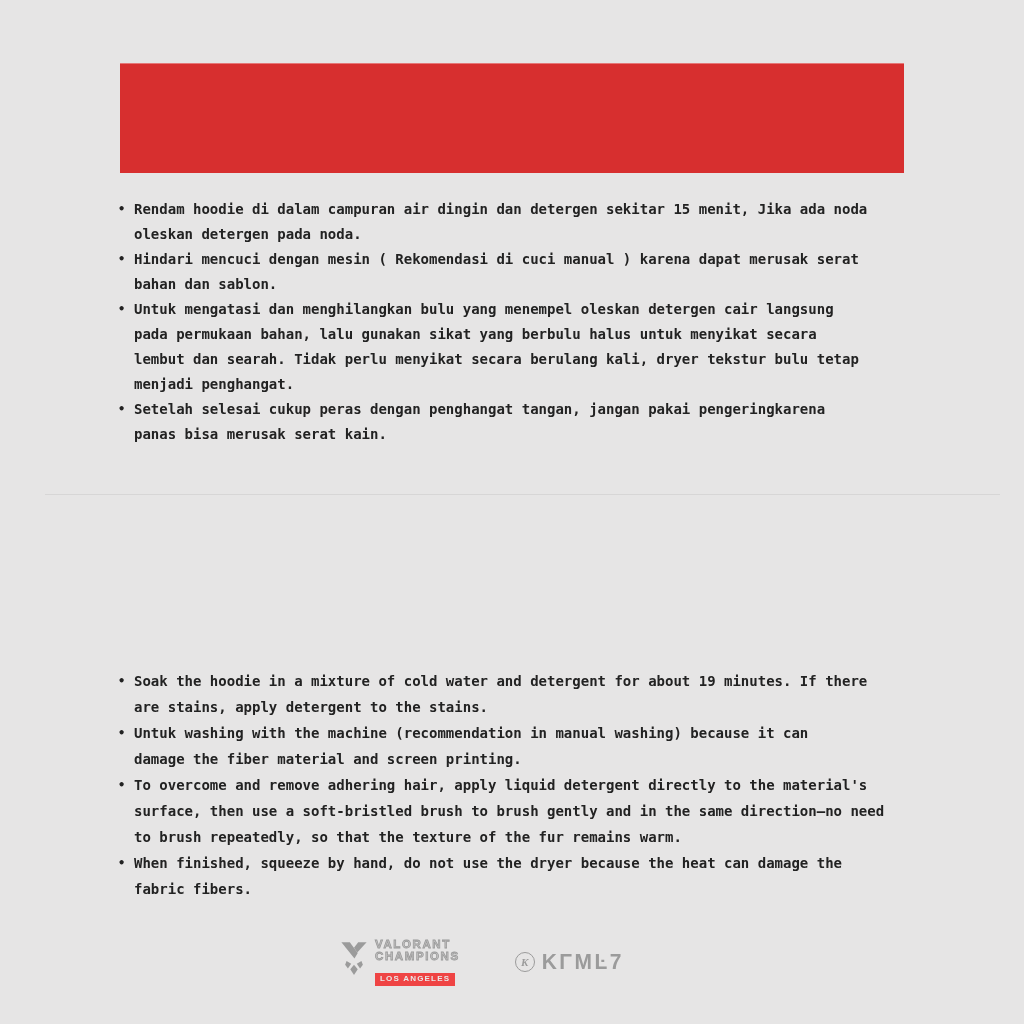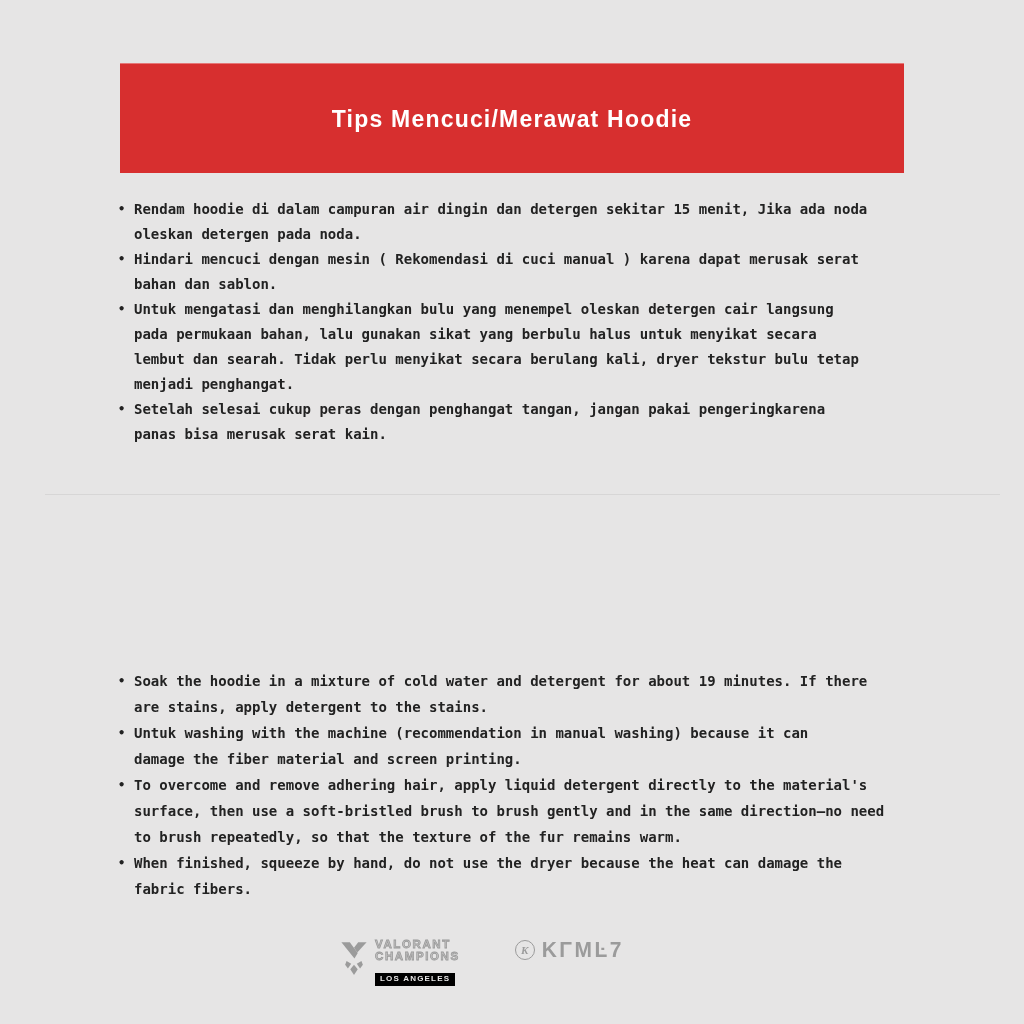--- a/index.html
+++ b/index.html
@@ -72,21 +72,21 @@
     border-top: 1px solid #d7d6d6;
     margin: 0;
   }
   .logos {
     position: absolute;
     top: 938px;
     left: 0;
     width: 964px;
     display: flex;
     justify-content: center;
-    align-items: flex-start;
+    align-items: center;
     gap: 55px;
   }
   .valorant-logo {
     display: flex;
     align-items: center;
     gap: 7px;
   }
   .val-text {
     display: flex;
     flex-direction: column;
@@ -94,21 +94,21 @@
     font-weight: 700;
     font-size: 11.5px;
     line-height: 12px;
     letter-spacing: 1.6px;
     color: #c4c3c3;
     -webkit-text-stroke: 0.8px #9b9b9b;
   }
   .val-badge {
     margin-top: 11px;
     align-self: flex-start;
-    background: #000000;
+    background: #ef4444;
     color: #e9e8e8;
     -webkit-text-stroke: 0;
     font-size: 8px;
     line-height: 8px;
     letter-spacing: 1.2px;
     padding: 2px 5px 3px 5px;
   }
   .brand-logo {
     display: flex;
     align-items: center;
@@ -135,21 +135,20 @@
     letter-spacing: 2.5px;
     transform: scaleY(1.05);
   }
 </style>
 </head>
 <body>
 
 <div class="poster">
 
   <header class="banner banner-id">
-    <div>Tips Mencuci/Merawat Hoodie</div>
   </header>
 
   <ul class="tips tips-id">
     <li class="tip-row">
       <span class="dot">•</span>
       <span class="tip-text">Rendam hoodie di dalam campuran air dingin dan detergen sekitar 15 menit, Jika ada noda
 oleskan detergen pada noda.</span>
     </li>
     <li class="tip-row">
       <span class="dot">•</span>

